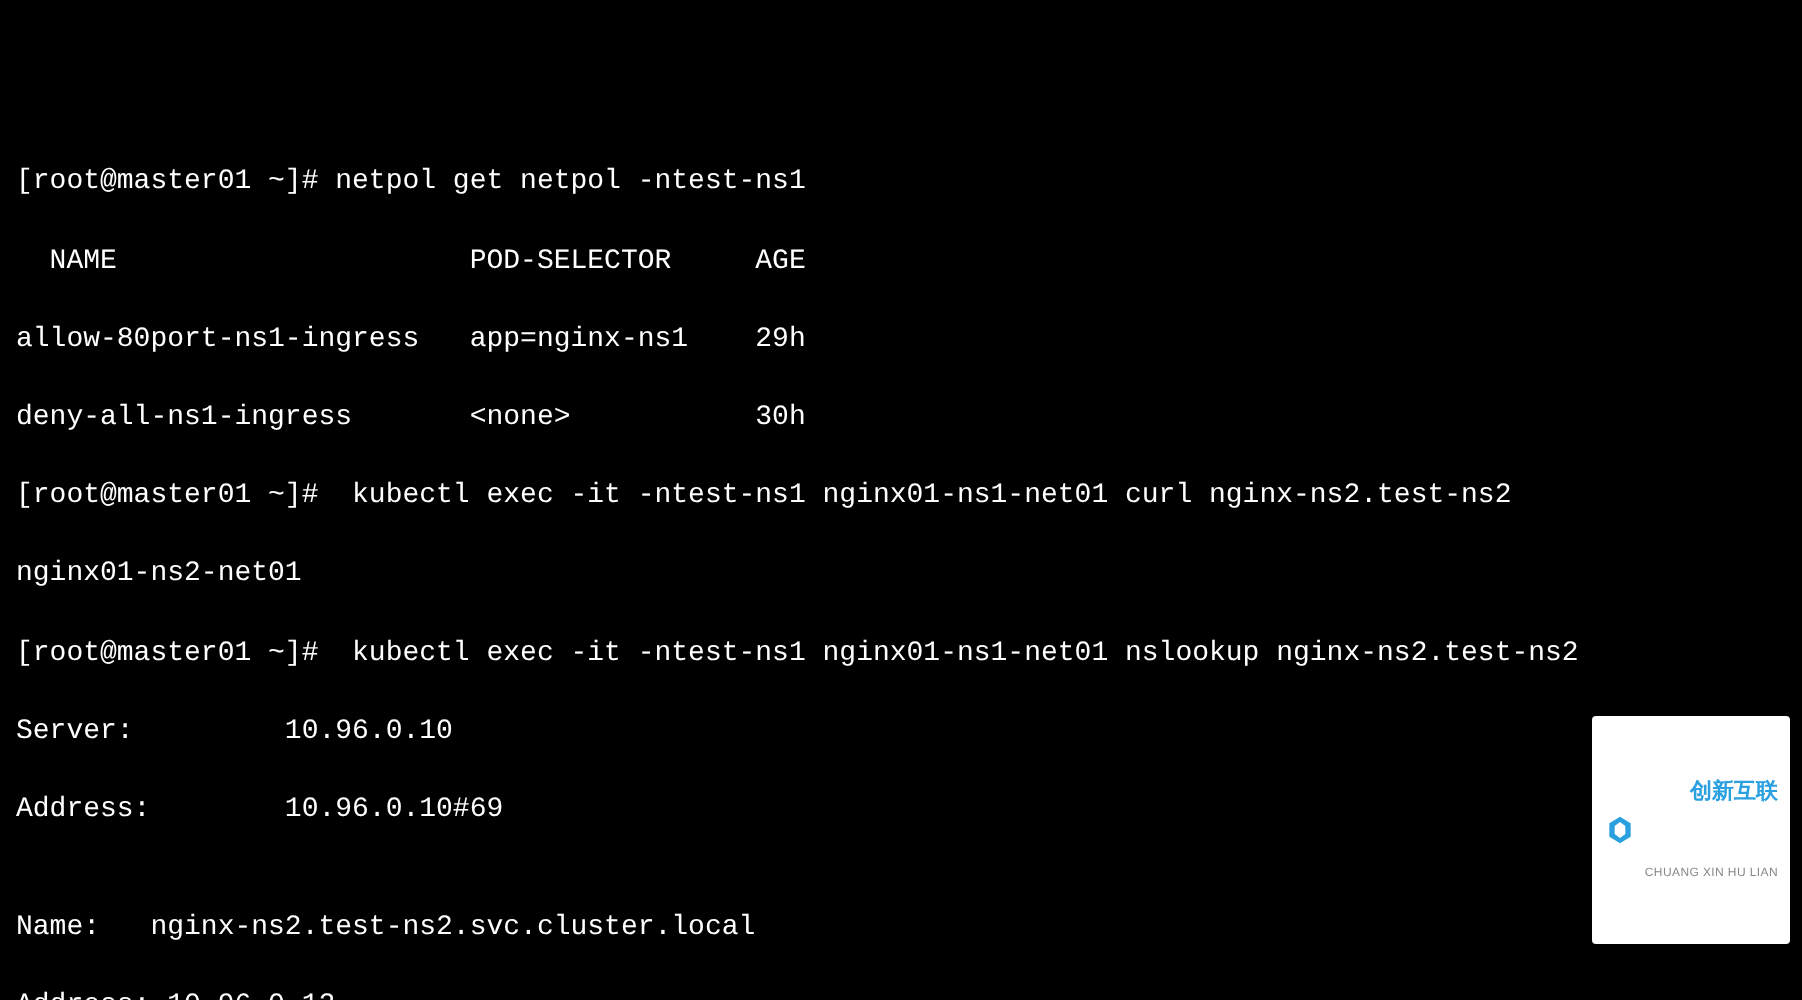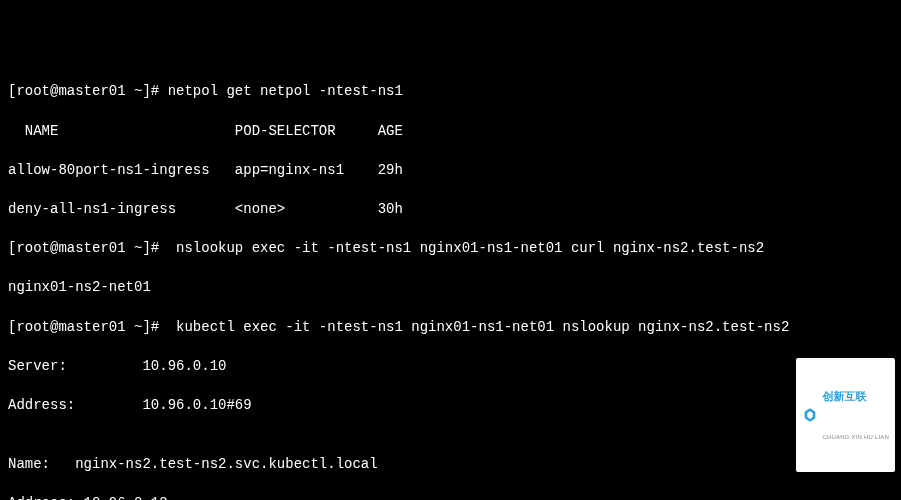--- a/index.html
+++ b/index.html
@@ -23,39 +23,40 @@
       right: 6px;
       background: #fff;
       color: #333;
       font-family: sans-serif;
       font-size: 10px;
       padding: 3px 6px;
       display: flex;
       align-items: center;
       gap: 4px;
       border-radius: 2px;
+      text-align: right;
     }
     .watermark svg { width: 16px; height: 16px; }
   </style>
 </head>
 <body>
 
 
 
 <div class="line">[root@master01 ~]# netpol get netpol -ntest-ns1</div>
 <div class="line">  NAME                     POD-SELECTOR     AGE</div>
 <div class="line">allow-80port-ns1-ingress   app=nginx-ns1    29h</div>
 <div class="line">deny-all-ns1-ingress       &lt;none&gt;           30h</div>
-<div class="line">[root@master01 ~]#  nslookup exec -it -ntest-ns1 nginx01-ns1-net01 curl nginx-ns2.test-ns2</div>
+<div class="line">[root@master01 ~]#  kubectl exec -it -ntest-ns1 nginx01-ns1-net01 curl nginx-ns2.test-ns2</div>
 <div class="line">nginx01-ns2-net01</div>
 <div class="line">[root@master01 ~]#  kubectl exec -it -ntest-ns1 nginx01-ns1-net01 nslookup nginx-ns2.test-ns2</div>
 <div class="line">Server:         10.96.0.10</div>
 <div class="line">Address:        10.96.0.10#69</div>
 <div class="line"></div>
-<div class="line">Name:   nginx-ns2.test-ns2.svc.kubectl.local</div>
+<div class="line">Name:   nginx-ns2.test-ns2.svc.cluster.local</div>
 <div class="line">Address: 10.96.0.12</div>
 <div class="line"></div>
 
 
 
 
 
 
 
 

